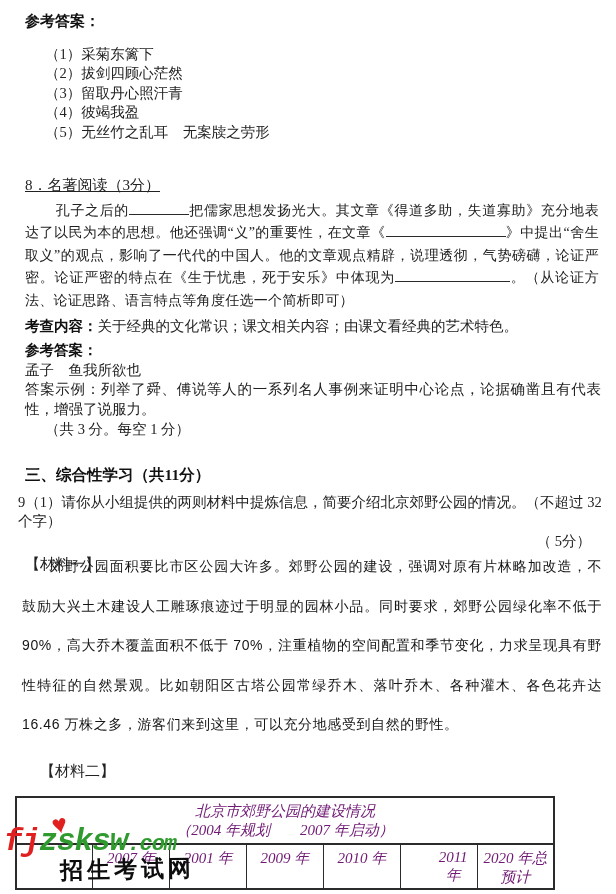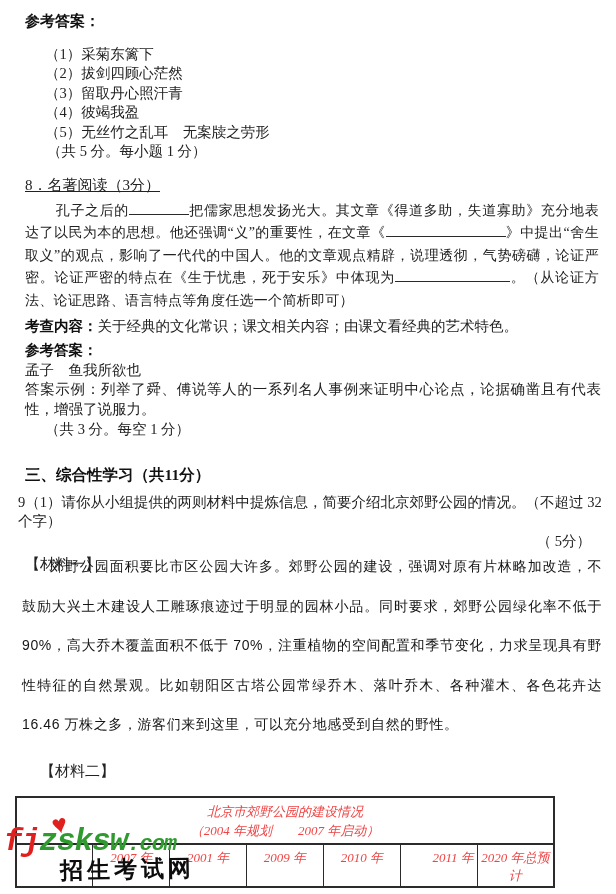--- a/index.html
+++ b/index.html
@@ -34,21 +34,21 @@
   #sec3 .score{text-align:right;padding-right:10px;margin-top:1px;}
   #sec3 .mat-label{margin-top:4px;font-size:15px;}
   
   #mat1{top:547px;left:22px;width:580px;
     font-family:"Liberation Sans","DejaVu Sans",sans-serif;font-weight:normal;color:#151515;
     font-size:14px;line-height:39.5px;letter-spacing:0.6px;text-indent:2em;text-align:justify;}
   #mat2-label{top:762px;left:40px;font-size:15px;}
   
   #tbl{top:796px;left:15px;}
   table.park{border-collapse:collapse;table-layout:fixed;width:540px;
-    font-size:13px;font-style:italic;color:#ef4444;}
+    font-size:15px;font-style:italic;color:#701a75;}
   table.park td{border:1px solid #2b2b2b;}
   table.park .title-cell{border:2px solid #2b2b2b;text-align:center;padding:4px 0 3px 0;line-height:19px;font-style:italic;}
   table.park .hdr td{height:32px;vertical-align:top;padding-top:4px;text-align:center;}
   table.park .hdr td:first-child{border-left:2px solid #2b2b2b;}
   table.park .hdr td:last-child{border-right:2px solid #2b2b2b;}
   table.park .hdr td{border-bottom:2px solid #2b2b2b;}
   
   #watermark{top:814px;left:4px;width:240px;height:70px;z-index:5;}
   #watermark .heart{position:absolute;left:48px;top:-2px;font-size:26px;line-height:26px;transform:rotate(-12deg);}
   #watermark .url{position:absolute;left:0;top:12px;
@@ -64,21 +64,20 @@
 
 <div id="ans-top" class="abs">
   <div class="label">参考答案：</div>
   <div class="items">
     <div>（1）采菊东篱下</div>
     <div>（2）拔剑四顾心茫然</div>
     <div>（3）留取丹心照汗青</div>
     <div>（4）彼竭我盈</div>
     <div>（5）无丝竹之乱耳　无案牍之劳形</div>
   </div>
-  <div class="note">（共 5 分。每小题 1 分）</div>
 </div>
 
 <div id="sec8" class="abs">
   <div class="title">8．名著阅读（3分）</div>
   <div class="para"><span>孔子之后的</span><span class="blank blank-s"></span><span>把儒家思想发扬光大。其文章《得道多助，失道寡助》充分地表达了以民为本的思想。他还强调“义”的重要性，在文章《</span><span class="blank blank-m"></span><span>》中提出“舍生取义”的观点，影响了一代代的中国人。他的文章观点精辟，说理透彻，气势磅礴，论证严密。论证严密的特点在《生于忧患，死于安乐》中体现为</span><span class="blank blank-l"></span><span>。（从论证方法、论证思路、语言特点等角度任选一个简析即可）</span></div>
 </div>
 
 <div id="review" class="abs">
   <div><span class="lbl">考查内容：</span><span>关于经典的文化常识；课文相关内容；由课文看经典的艺术特色。</span></div>
   <div class="ans-lbl">参考答案：</div>

